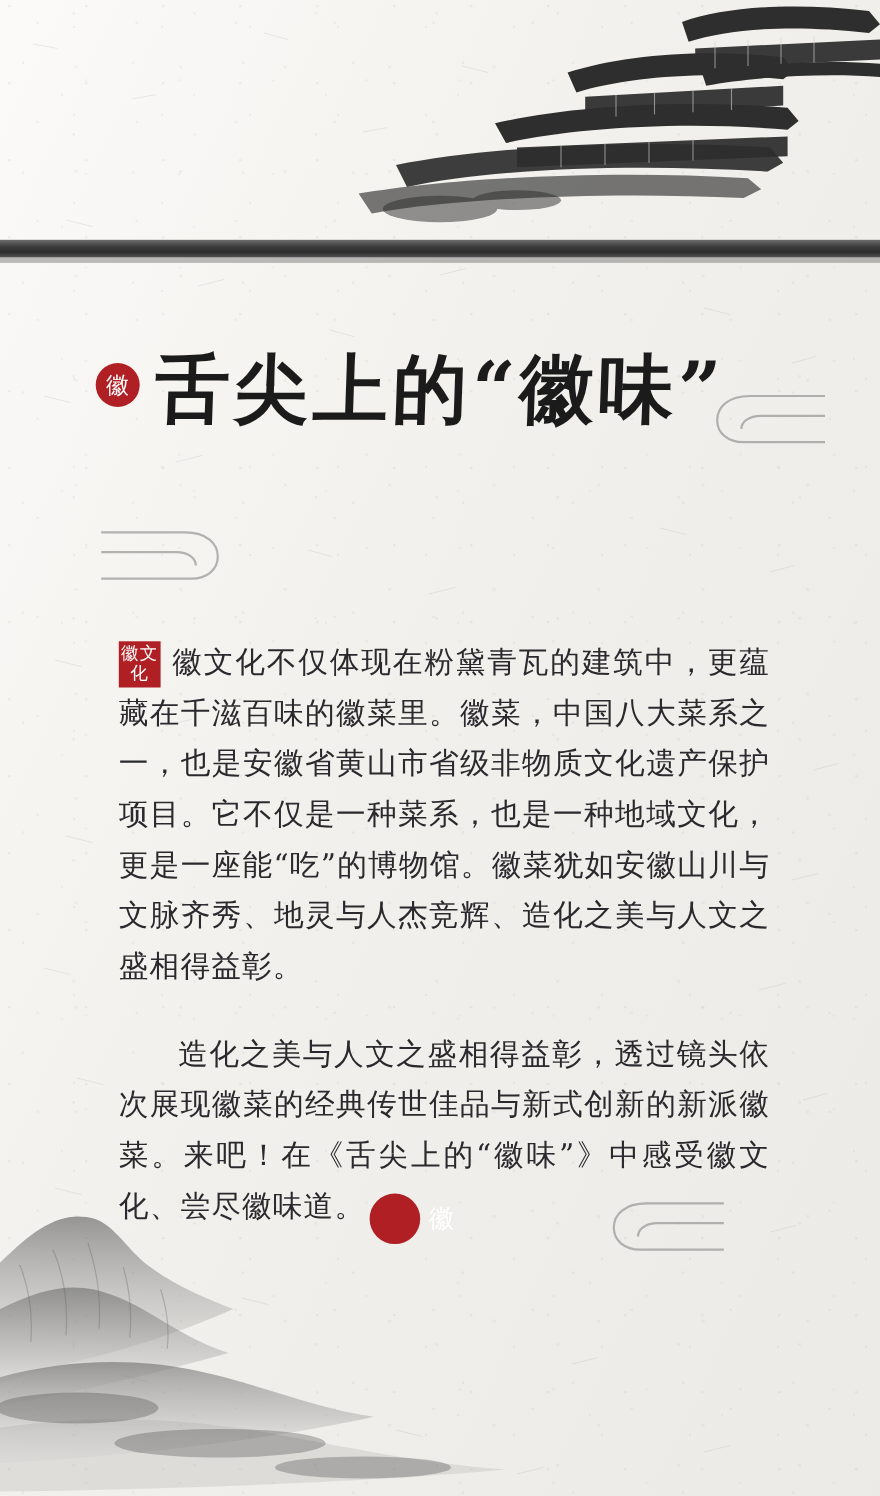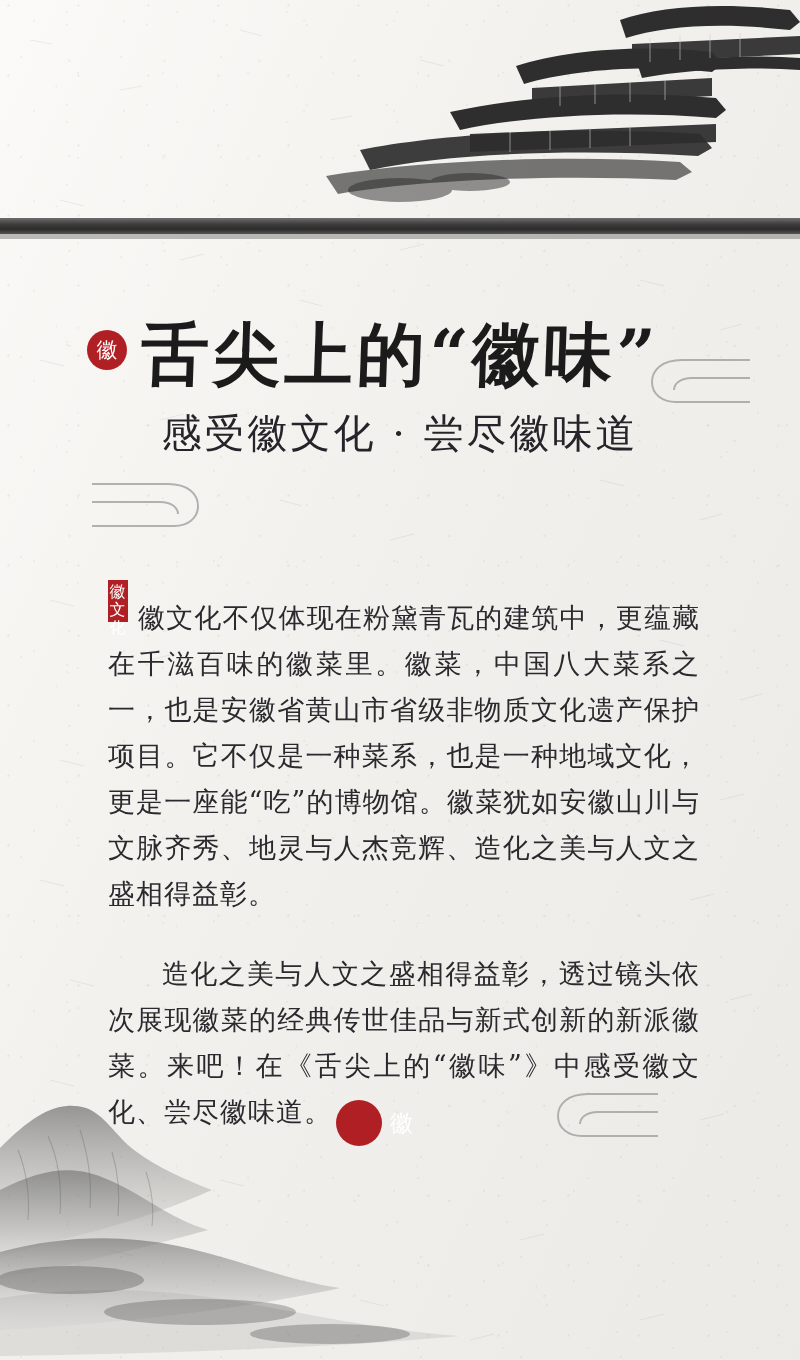--- a/index.html
+++ b/index.html
@@ -129,31 +129,31 @@
     font-size: 27px;
     line-height: 46px;
     letter-spacing: 1px;
     font-family: "DejaVu Serif", "Liberation Serif", serif;
   }
   .para { margin: 0 0 34px 0; text-align: justify; }
   .para.indent { text-indent: 2em; }
   .seal-square {
     display: inline-block;
     vertical-align: -6px;
-    width: 20px;
+    width: 38px;
     height: 42px;
     margin-right: 10px;
     background: #b01f24;
     color: #fff;
     font-size: 16px;
     line-height: 18px;
     text-align: center;
     padding-top: 3px;
     box-sizing: border-box;
-    font-family: Liberation Serif, serif;
+    font-family: Liberation Mono, monospace;
   }
   .seal-round-inline {
     display: inline-block;
     vertical-align: -10px;
     width: 46px;
     height: 46px;
     border-radius: 50%;
     background: #b01f24;
     color: #fff;
     font-size: 23px;
@@ -275,21 +275,20 @@
   <svg class="cloud cloud-br" width="130" height="64" viewBox="0 0 130 64" aria-hidden="true">
     <path d="M128 10 H58 C38 10 28 20 28 32 C28 44 38 52 52 52 H128"></path>
     <path d="M128 28 H68 C56 28 50 34 50 40"></path>
   </svg>
 
   <div class="title-block">
     <div class="main-title-row">
       <span class="seal-small">徽</span>
       <span class="main-title">舌尖上的“徽味”</span>
     </div>
-    <div class="sub-title">感受徽文化 · 尝尽徽味道</div>
   </div>
 
   <div class="body-text">
     <p class="para">
       <span class="seal-square">徽文化</span><span>徽文化不仅体现在粉黛青瓦的建筑中，更蕴藏在千滋百味的徽菜里。徽菜，中国八大菜系之一，也是安徽省黄山市省级非物质文化遗产保护项目。它不仅是一种菜系，也是一种地域文化，更是一座能“吃”的博物馆。徽菜犹如安徽山川与文脉齐秀、地灵与人杰竞辉、造化之美与人文之盛相得益彰。</span>
     </p>
     <p class="para indent">
       <span>造化之美与人文之盛相得益彰，透过镜头依次展现徽菜的经典传世佳品与新式创新的新派徽菜。来吧！在《舌尖上的“徽味”》中感受徽文化、尝尽徽味道。</span><span class="seal-round-inline">徽</span>
     </p>
   </div>

